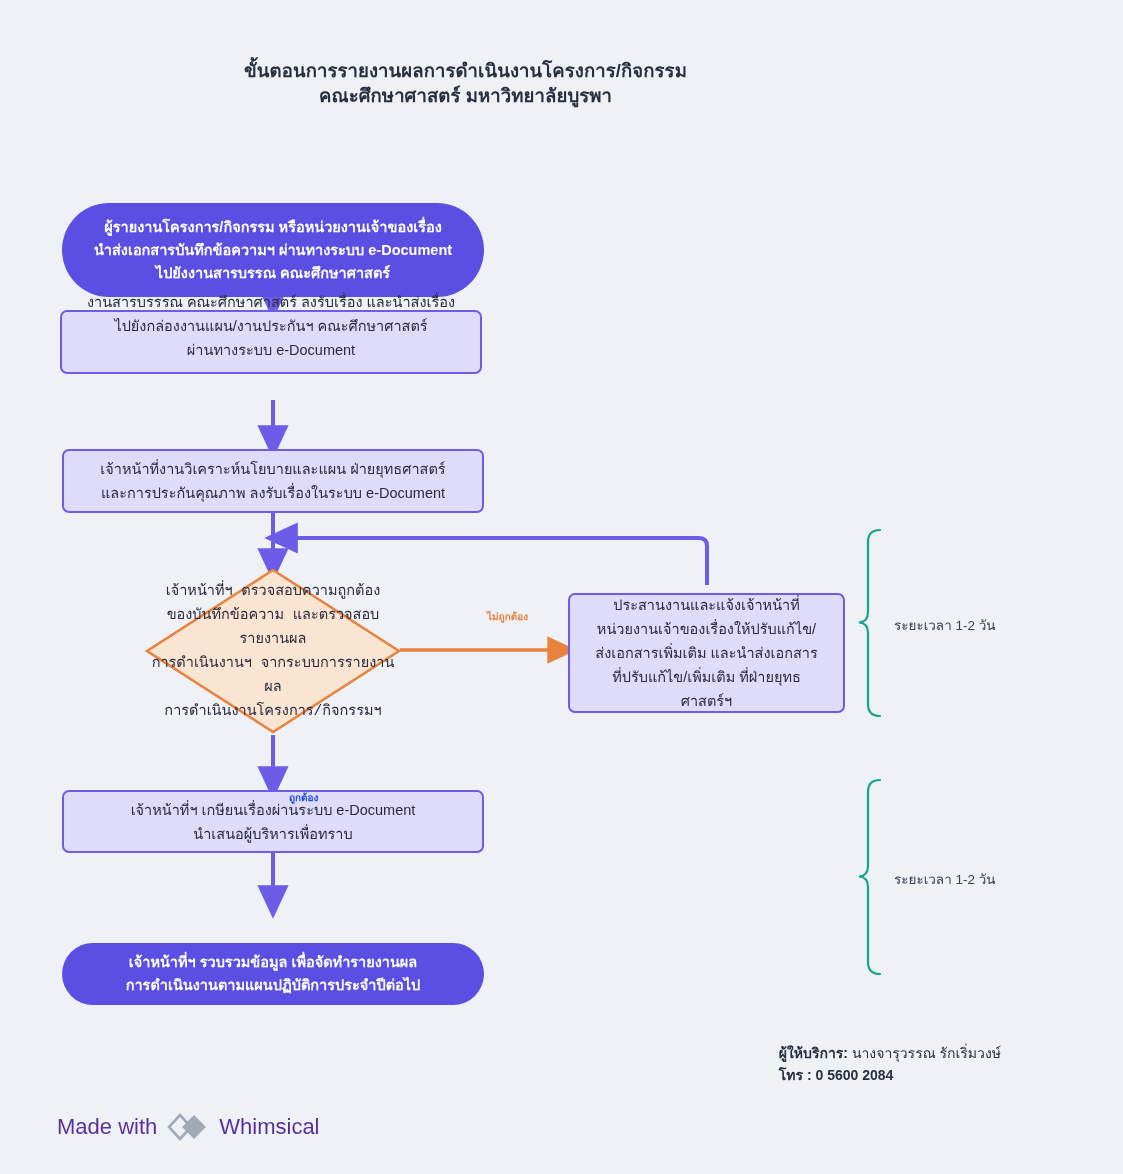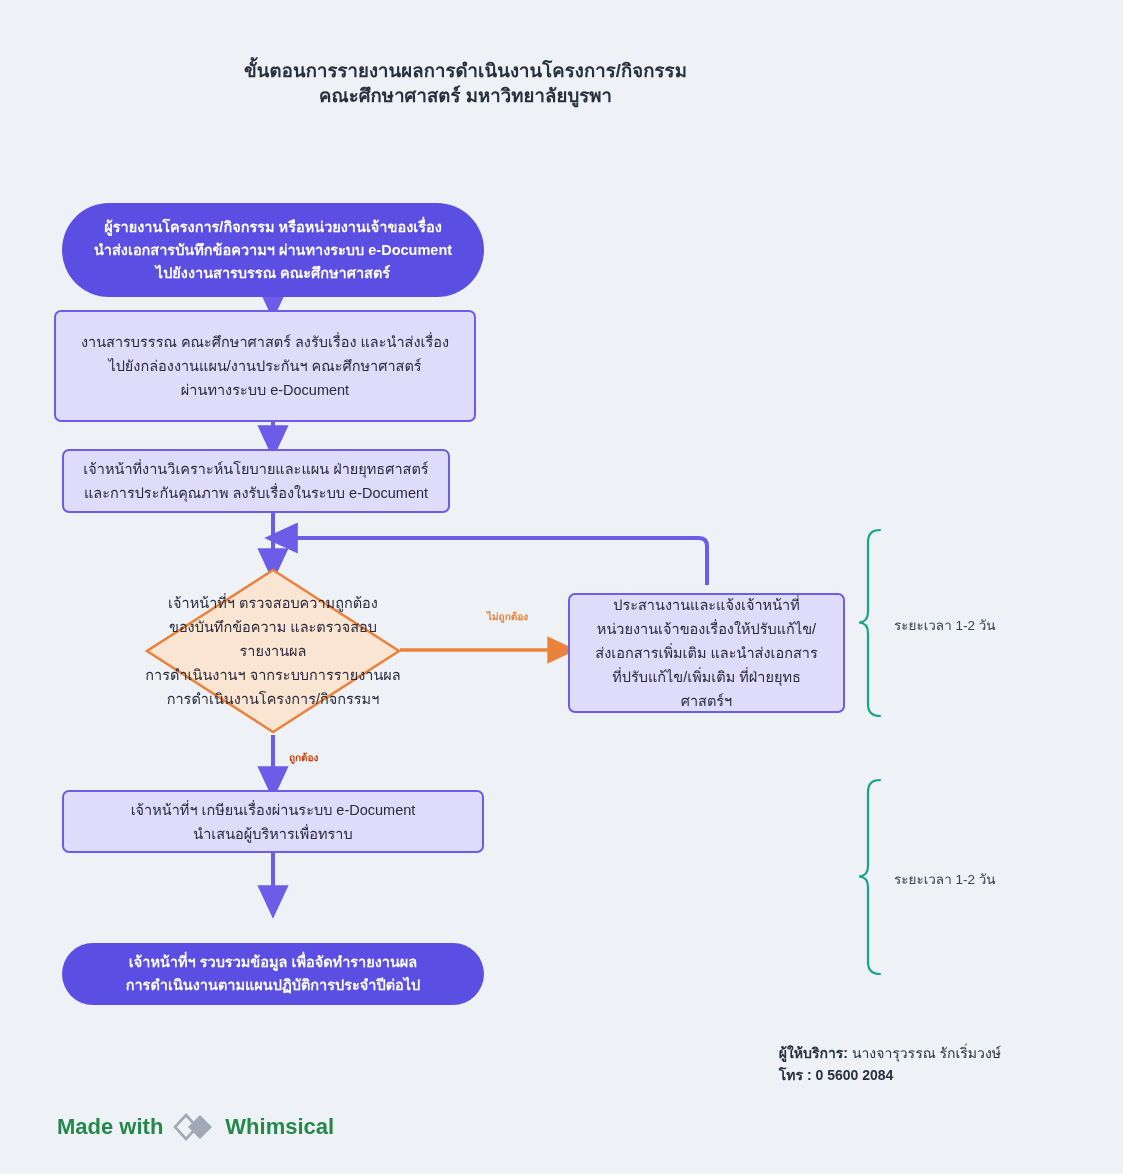--- a/index.html
+++ b/index.html
@@ -69,20 +69,21 @@
     border: 2px solid #6c5ce7;
     border-radius: 7px;
     color: #2b2b3d;
     font-size: 14.5px;
     padding: 10px 18px;
   }
 
   
   .diamond-wrap {
     position: absolute;
+    font-family: Liberation Mono, monospace;
   }
   .diamond-wrap svg {
     position: absolute;
     left: 0; top: 0;
     overflow: visible;
   }
   .diamond-label {
     position: absolute;
     left: 0; top: 0;
     width: 100%; height: 100%;
@@ -94,21 +95,21 @@
   }
 
   
   .edge-label {
     position: absolute;
     font-size: 10px;
     font-weight: bold;
     white-space: nowrap;
   }
   .edge-label.neg { color: #e8823c; }
-  .edge-label.pos { color: #c2410c; }
+  .edge-label.pos { color: #1d4ed8; margin-top: 40px; }
 
   
   .brace-group { position: absolute; }
   .brace-group svg { position: absolute; left: 0; top: 0; overflow: visible; }
   .brace-label {
     position: absolute;
     font-size: 13.5px;
     color: #3a4150;
     white-space: nowrap;
   }
@@ -127,23 +128,23 @@
   .contact .c-strong { font-weight: bold; }
 
   
   .watermark {
     position: absolute;
     left: 57px;
     top: 1112px;
     display: flex;
     align-items: center;
     gap: 10px;
-    color: #15803d;
+    color: #4c1d95;
     font-size: 22px;
-    font-weight: bold;
+    font-weight: normal;
     opacity: 0.92;
   }
   .wm-logo { width: 42px; height: 30px; display: block; }
 
   
   #edges {
     position: absolute;
     left: 0; top: 0;
     width: 1123px;
     height: 1174px;
@@ -184,27 +185,27 @@
 
     <line x1="273" y1="853" x2="273" y2="902" stroke="#6c5ce7" stroke-width="4" marker-end="url(#arrowPurple)"></line>
   </svg>
 
   <div class="pill" style="left:62px; top:168px; width:422px; height:94px;">
     <span class="node-text">ผู้รายงานโครงการ/กิจกรรม หรือหน่วยงานเจ้าของเรื่อง
 นำส่งเอกสารบันทึกข้อความฯ ผ่านทางระบบ e-Document
 ไปยังงานสารบรรณ คณะศึกษาศาสตร์</span>
   </div>
 
-  <div class="rect" style="left:54px; top:310px; width:422px; height:112px;">
+  <div class="rect" style="left:60px; top:310px; width:422px; height:64px;align-items:flex-end;">
     <span class="node-text">งานสารบรรรณ คณะศึกษาศาสตร์ ลงรับเรื่อง และนำส่งเรื่อง
 ไปยังกล่องงานแผน/งานประกันฯ คณะศึกษาศาสตร์
 ผ่านทางระบบ e-Document</span>
   </div>
 
-  <div class="rect" style="left:62px; top:449px; width:388px; height:64px;">
+  <div class="rect" style="left:62px; top:449px; width:422px; height:64px;">
     <span class="node-text">เจ้าหน้าที่งานวิเคราะห์นโยบายและแผน ฝ่ายยุทธศาสตร์
 และการประกันคุณภาพ ลงรับเรื่องในระบบ e-Document</span>
   </div>
 
   <div class="diamond-wrap" style="left:145px; top:568px; width:256px; height:166px;">
     <svg width="256" height="166" viewBox="0 0 256 166" xmlns="http://www.w3.org/2000/svg">
       <polygon points="128,2 254,83 128,164 2,83" fill="#fae5d3" stroke="#e8823c" stroke-width="2.6"></polygon>
     </svg>
     <div class="diamond-label">
       <span class="node-text" style="width:268px;">เจ้าหน้าที่ฯ ตรวจสอบความถูกต้อง

